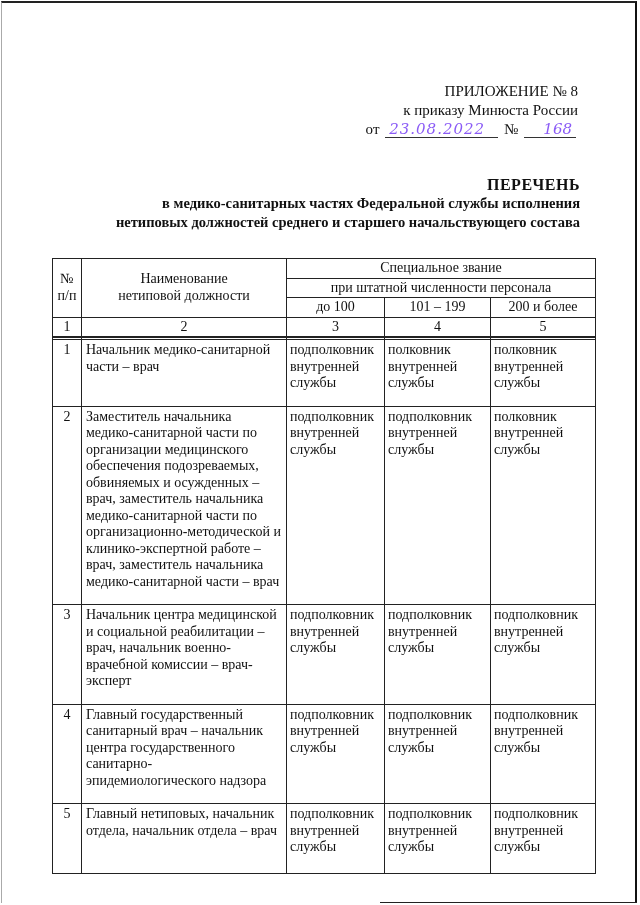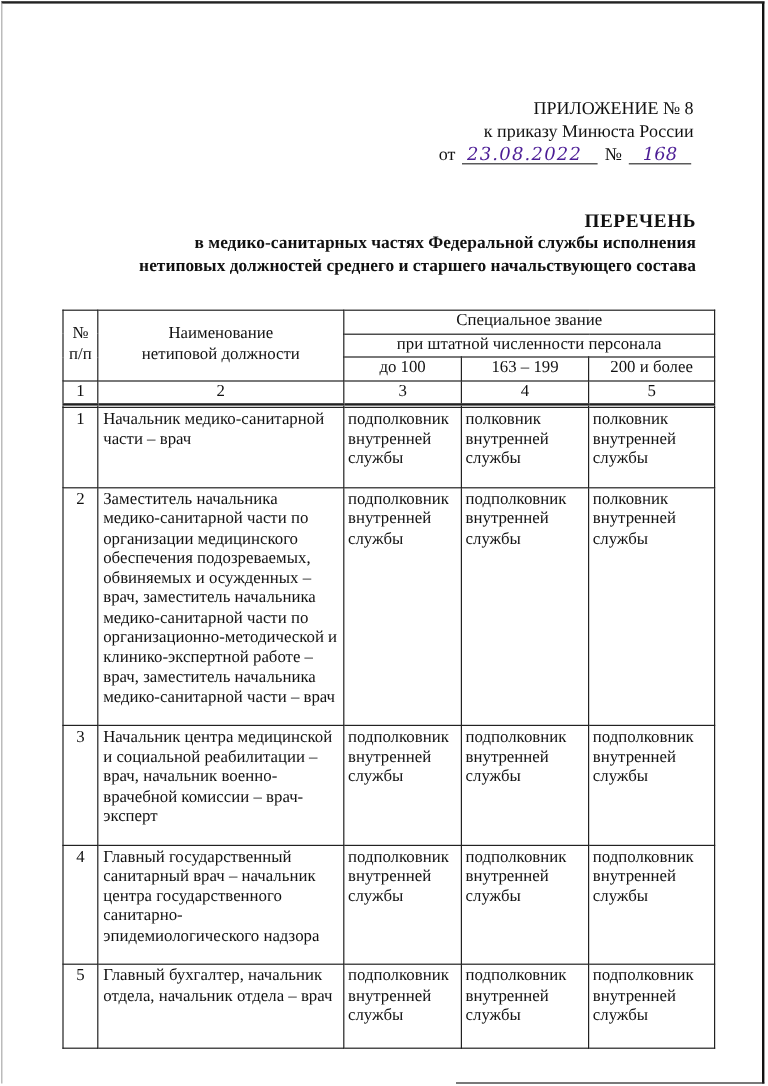--- a/index.html
+++ b/index.html
@@ -3,23 +3,23 @@
 <meta charset="utf-8">
 <style>
   html, body { margin:0; padding:0; }
   body { width:640px; height:905px; background:#ffffff; position:relative; overflow:hidden;
          font-family:"Liberation Serif", serif; color:#111; }
   .page-frame { position:absolute; left:1px; top:1px; width:636px; height:902px;
          border-top:2px solid #222; border-right:2px solid #111; border-left:1px solid #aaa; box-sizing:border-box; }
   .annex { position:absolute; right:62px; top:82px; text-align:right; font-size:15px; line-height:19px;margin-left:16px; }
   .annex .line { display:block; }
   .annex .sig-line { display:inline-block; font-family:"DejaVu Serif", serif; font-style:italic; font-size:15px;
-         color:#4c1d95; border-bottom:1px solid #333; line-height:15px; padding:0 4px; margin:0 2px; }
+         color:#8b5cf6; border-bottom:1px solid #333; line-height:15px; padding:0 4px; margin:0 2px; }
   .annex .date { width:105px; text-align:left; letter-spacing:1px; }
-  .annex .num { width:44px; text-align:center; }
+  .annex .num { width:44px; text-align:right; }
   .title-block { position:absolute; left:60px; width:520px; top:176px; text-align:right; font-weight:bold; }
   .title-block .main { font-size:16px; line-height:18px; letter-spacing:0.5px; }
   .title-block .sub { font-size:14.5px; line-height:19px; }
   table.doc { position:absolute; left:52px; top:258px; border-collapse:collapse; width:543px;
          font-size:14px; line-height:16.5px; table-layout:fixed; }
   table.doc td { border:1px solid #222; padding:0 4px; vertical-align:top; }
   table.doc .h { text-align:center; vertical-align:middle; padding:1px 2px; }
   table.doc .hn td { text-align:center; padding:1px 2px; }
   table.doc .gap td { height:1px; padding:0; border-top:2px solid #222; }
   table.doc .body td { padding-top:2px; padding-bottom:14px; }
@@ -61,21 +61,21 @@
       <tr>
     <td class="h" rowspan="3">№ п/п</td>
     <td class="h" rowspan="3" style="padding:0 30px;">Наименование нетиповой должности</td>
     <td class="h" colspan="3">Специальное звание</td>
   </tr>
   <tr>
     <td class="h" colspan="3">при штатной численности персонала</td>
   </tr>
   <tr>
     <td class="h">до 100</td>
-    <td class="h">163 – 199</td>
+    <td class="h">101 – 199</td>
     <td class="h">200 и более</td>
   </tr>
   <tr class="hn">
     <td>1</td>
     <td>2</td>
     <td>3</td>
     <td>4</td>
     <td>5</td>
   </tr>
   <tr class="gap">
@@ -109,21 +109,21 @@
   </tr>
   <tr class="body">
     <td class="num">4</td>
     <td>Главный государственный санитарный врач – начальник центра государственного санитарно-эпидемиологического надзора</td>
     <td class="rank">подполковник внутренней службы</td>
     <td class="rank">подполковник внутренней службы</td>
     <td class="rank">подполковник внутренней службы</td>
   </tr>
   <tr class="body">
     <td class="num">5</td>
-    <td style="padding-bottom:34px;">Главный бухгалтер, начальник отдела, начальник отдела – врач</td>
+    <td style="padding-bottom:34px;">Главный нетиповых, начальник отдела, начальник отдела – врач</td>
     <td class="rank">подполковник внутренней службы</td>
     <td class="rank">подполковник внутренней службы</td>
     <td class="rank">подполковник внутренней службы</td>
   </tr>
 </tbody>
   </table>
 
 <div class="bottom-line"></div>
 
 </body></html>

